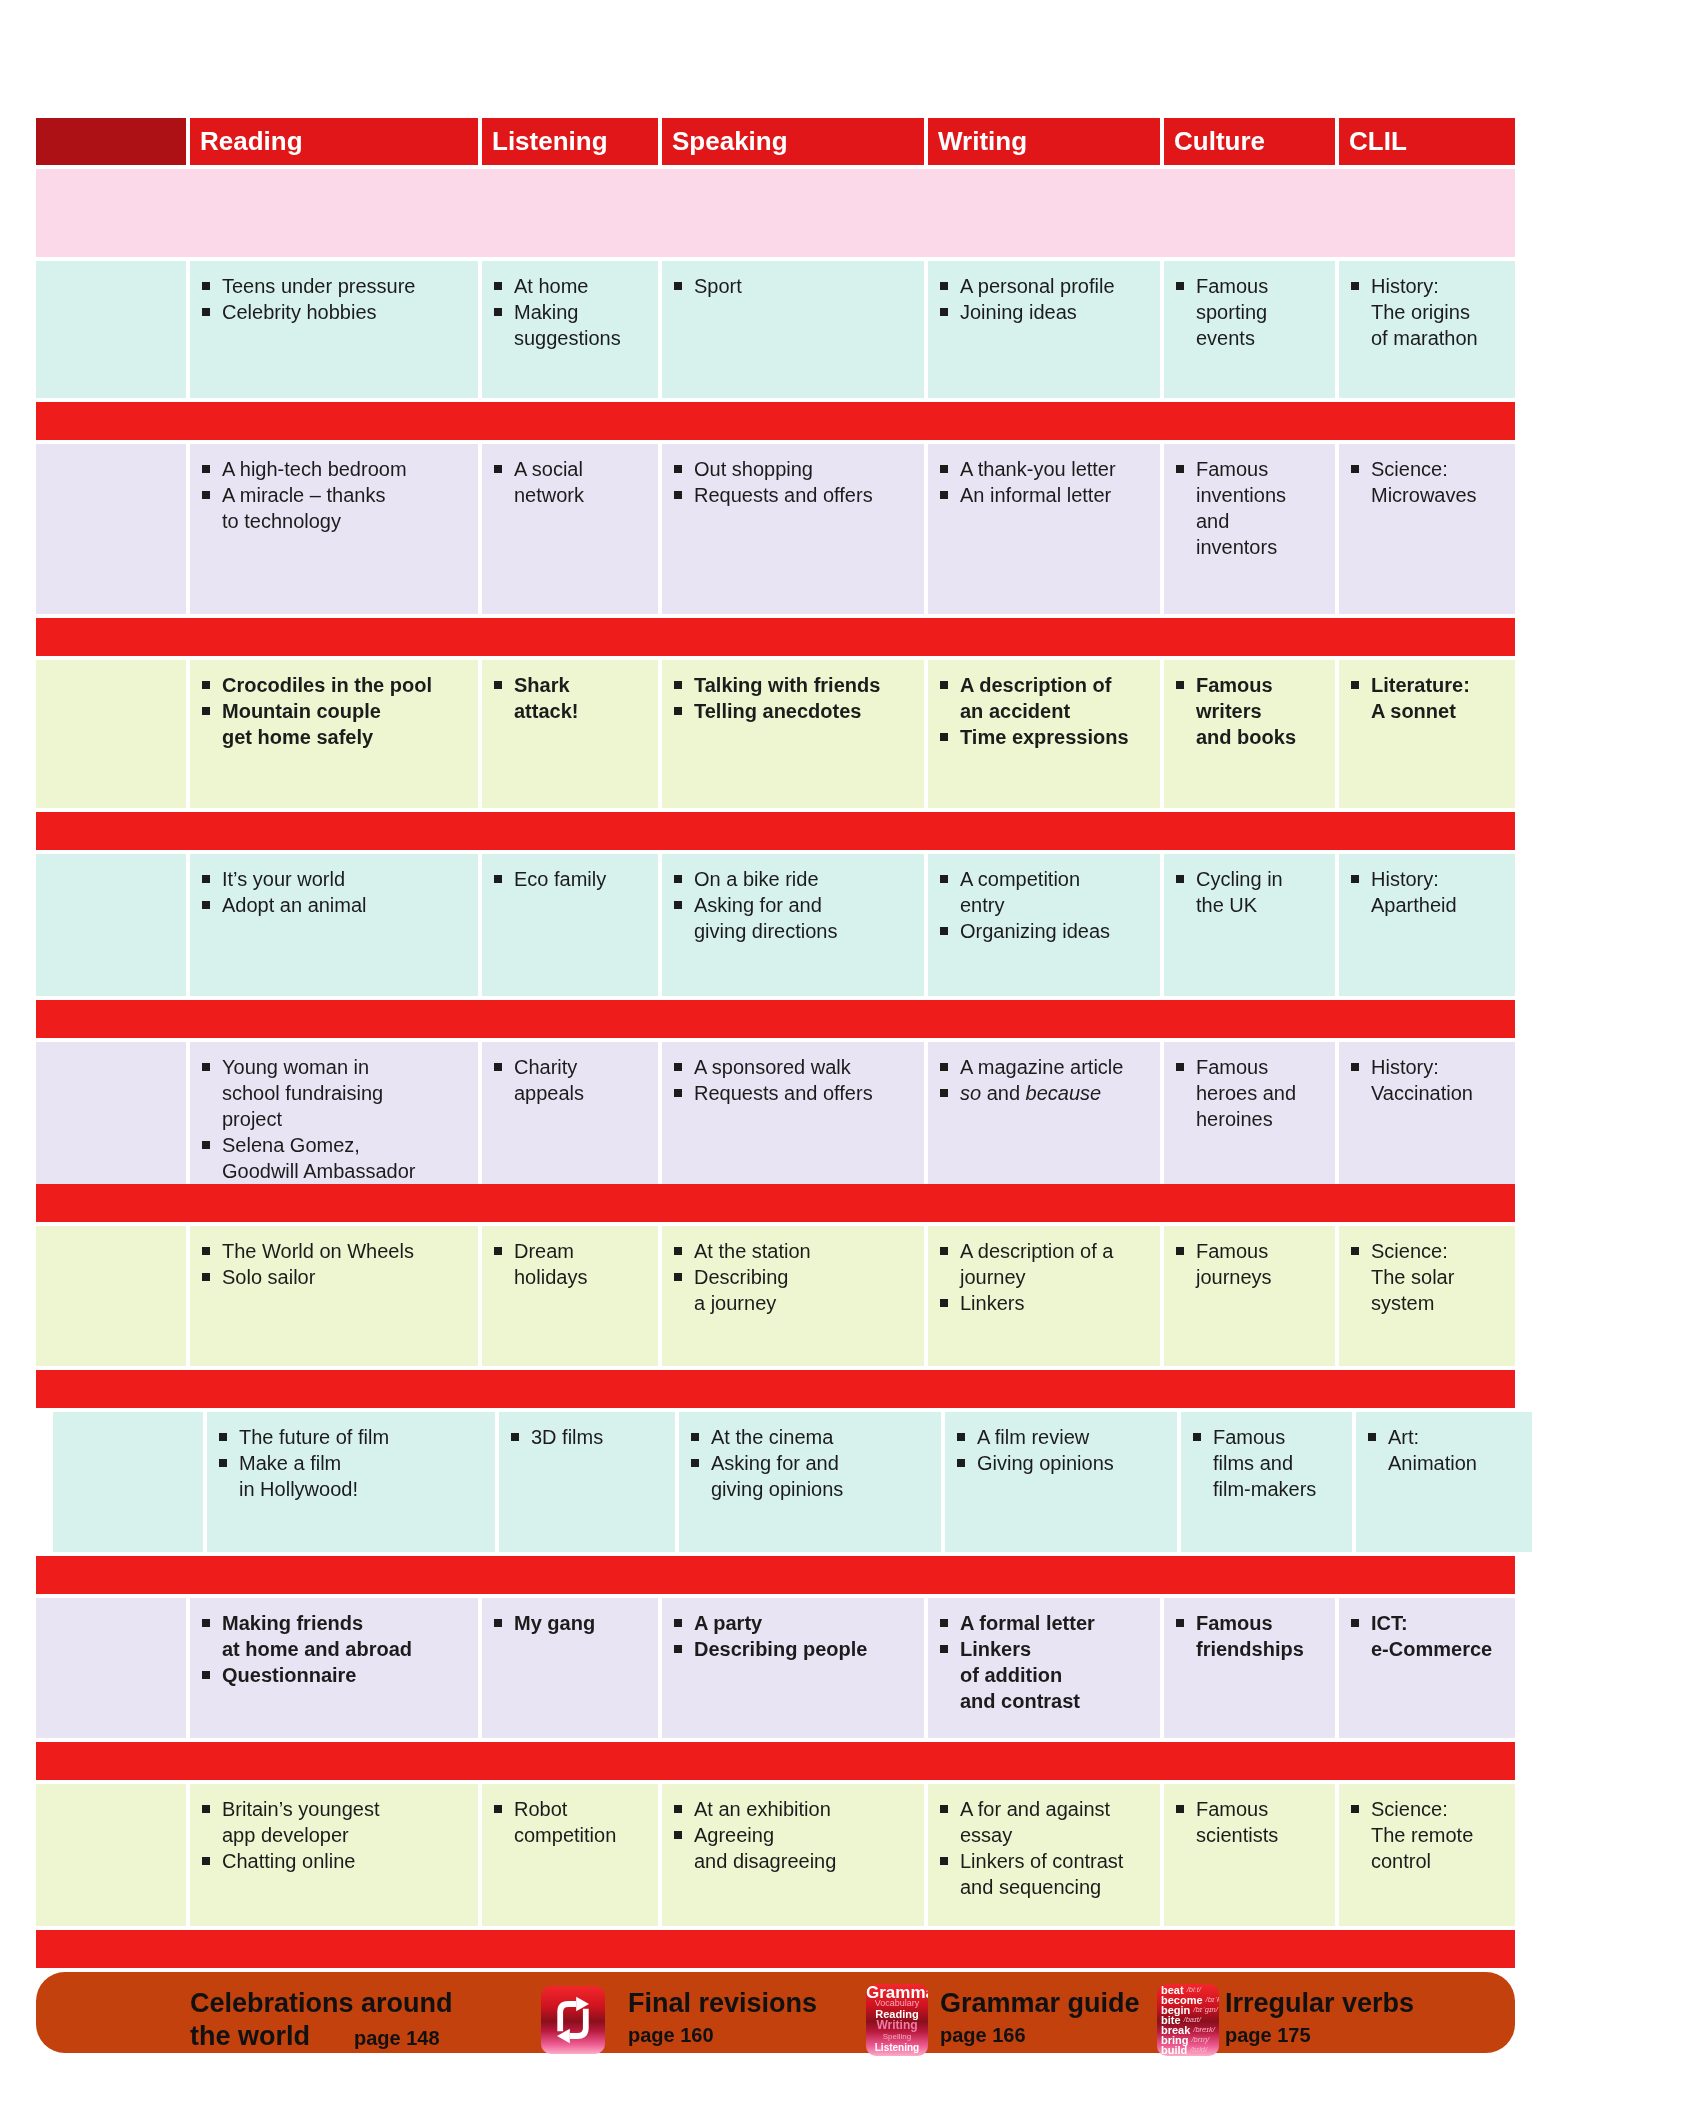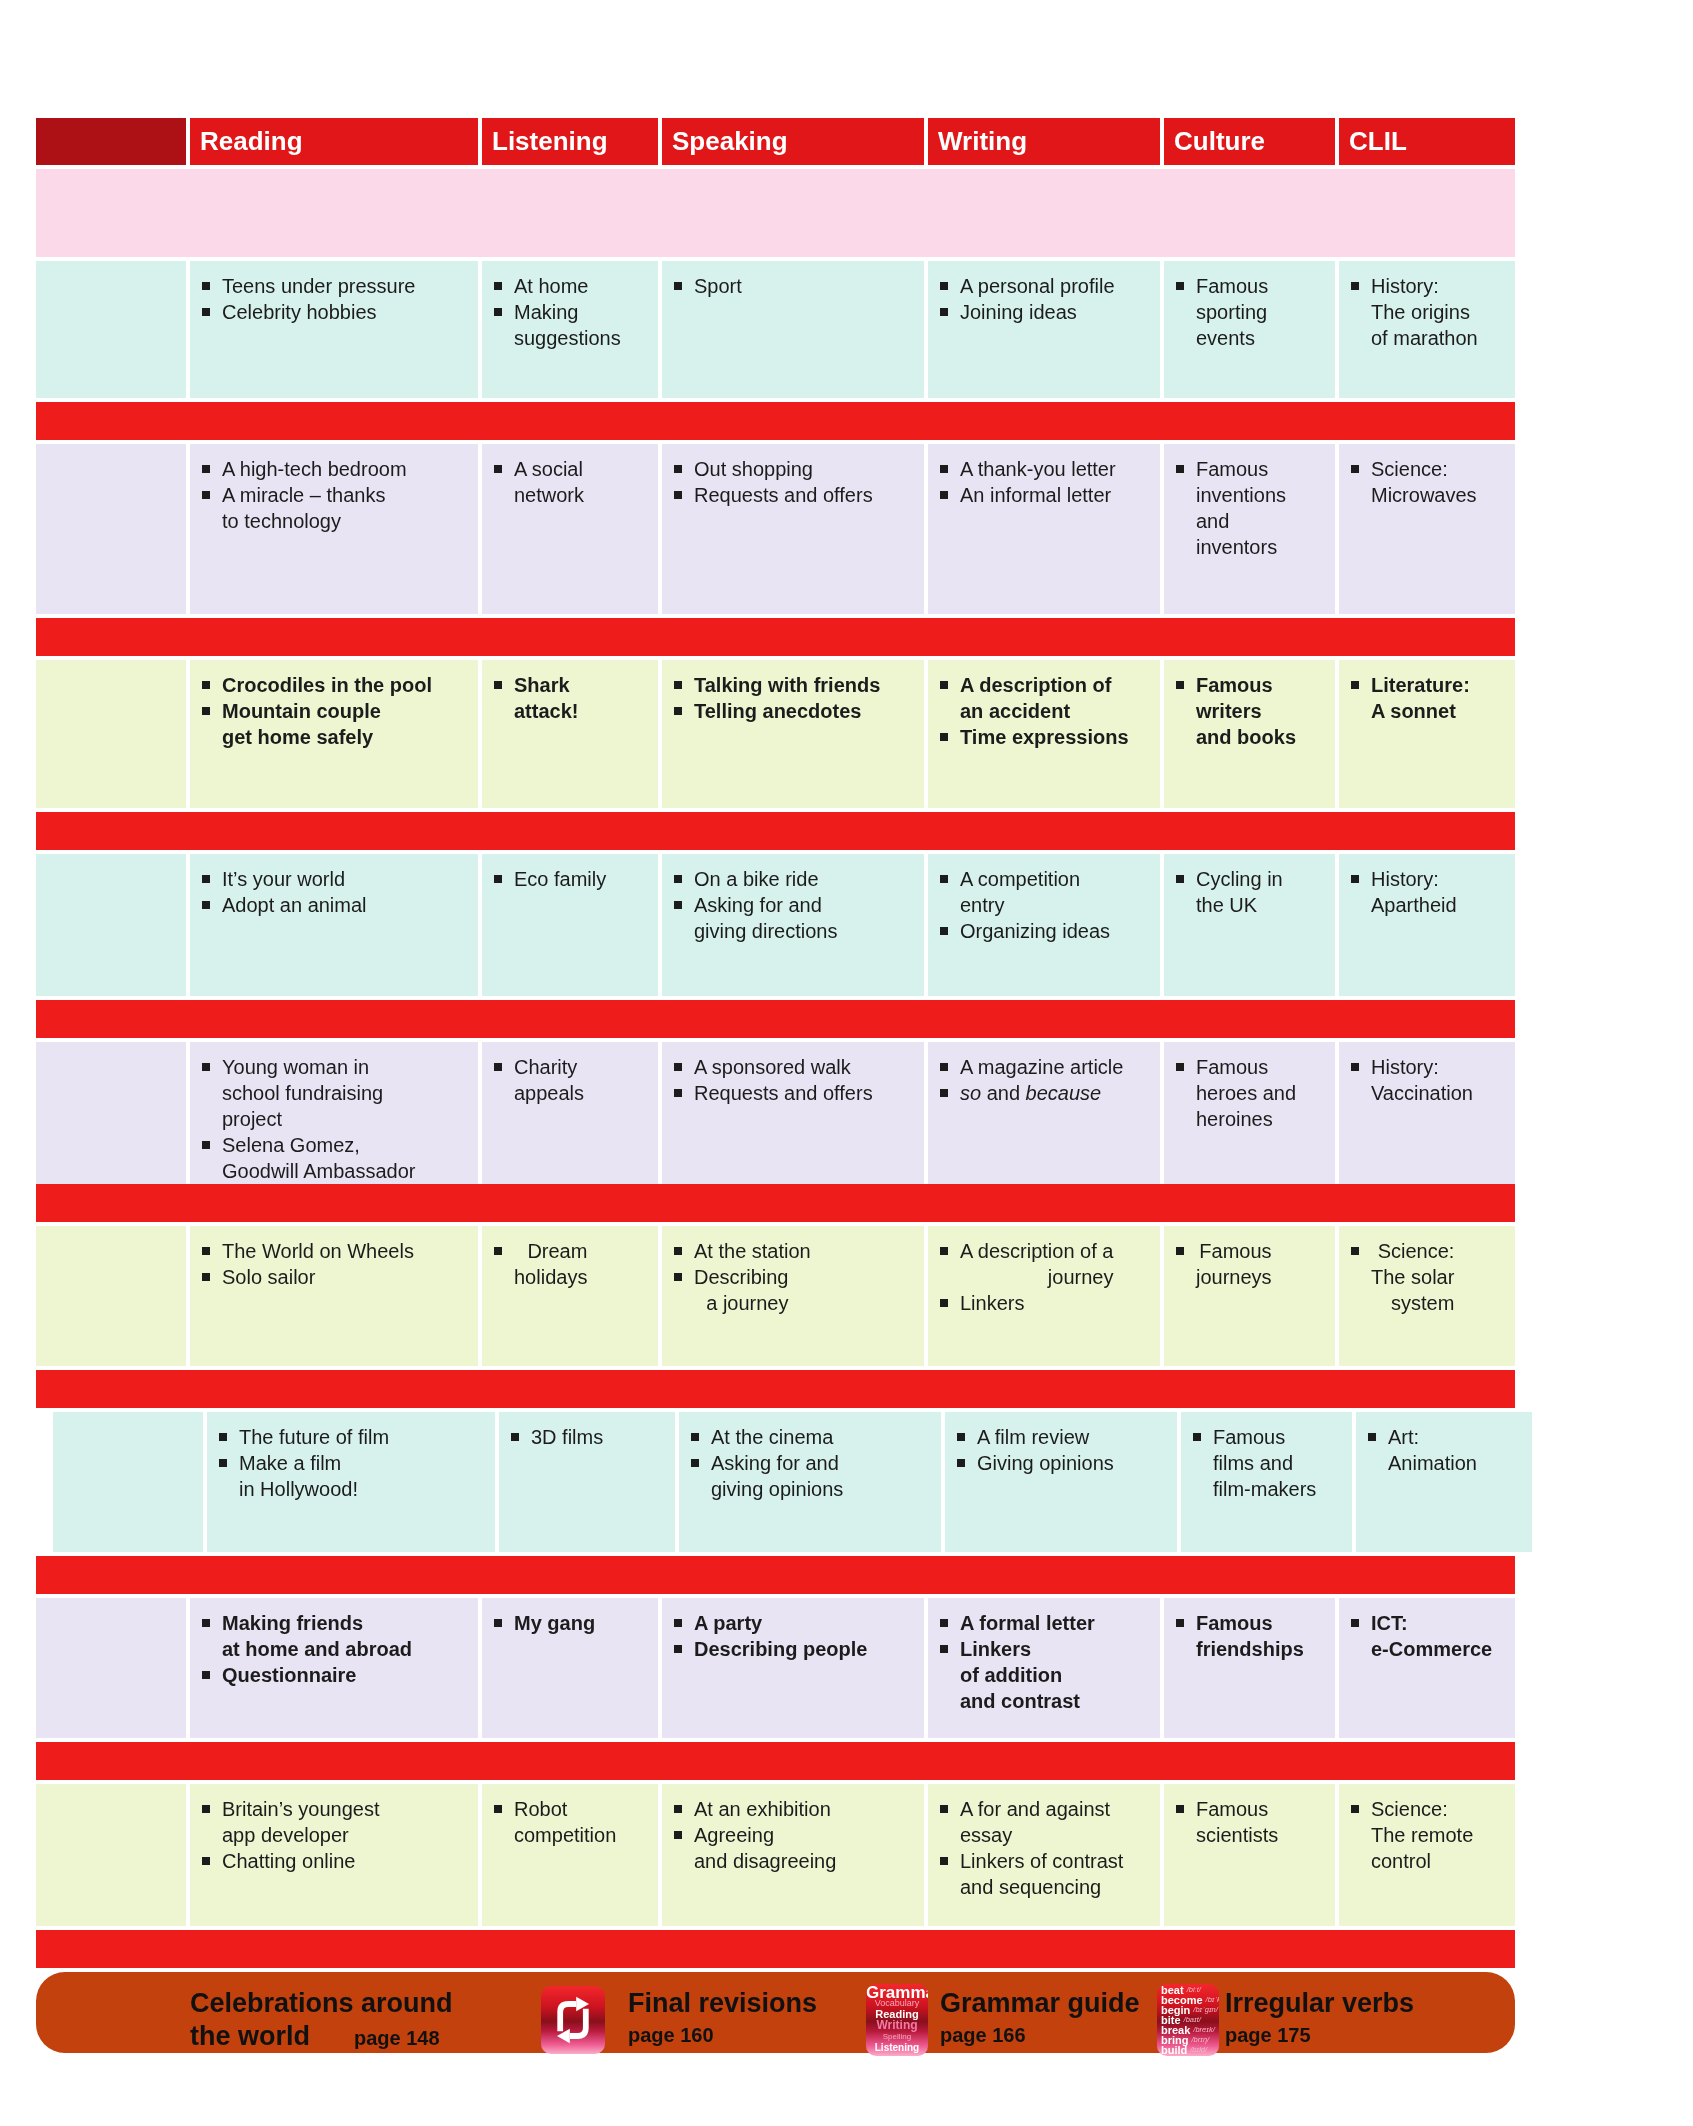--- a/index.html
+++ b/index.html
@@ -361,21 +361,21 @@
           </div>
           <div class="cell">
             <div class="item">
               <span class="bullet"></span>
               <span class="itext">History:
 Vaccination</span>
             </div>
           </div>
         </div>
         <div class="band redbar"></div>
-        <div class="grid band row green" style="height: 140px; text-align: right;">
+        <div class="grid band row green" style="height: 140px;">
           <div class="cell unit"></div>
           <div class="cell">
             <div class="item">
               <span class="bullet"></span>
               <span class="itext">The World on Wheels</span>
             </div>
             <div class="item">
               <span class="bullet"></span>
               <span class="itext">Solo sailor</span>
             </div>

